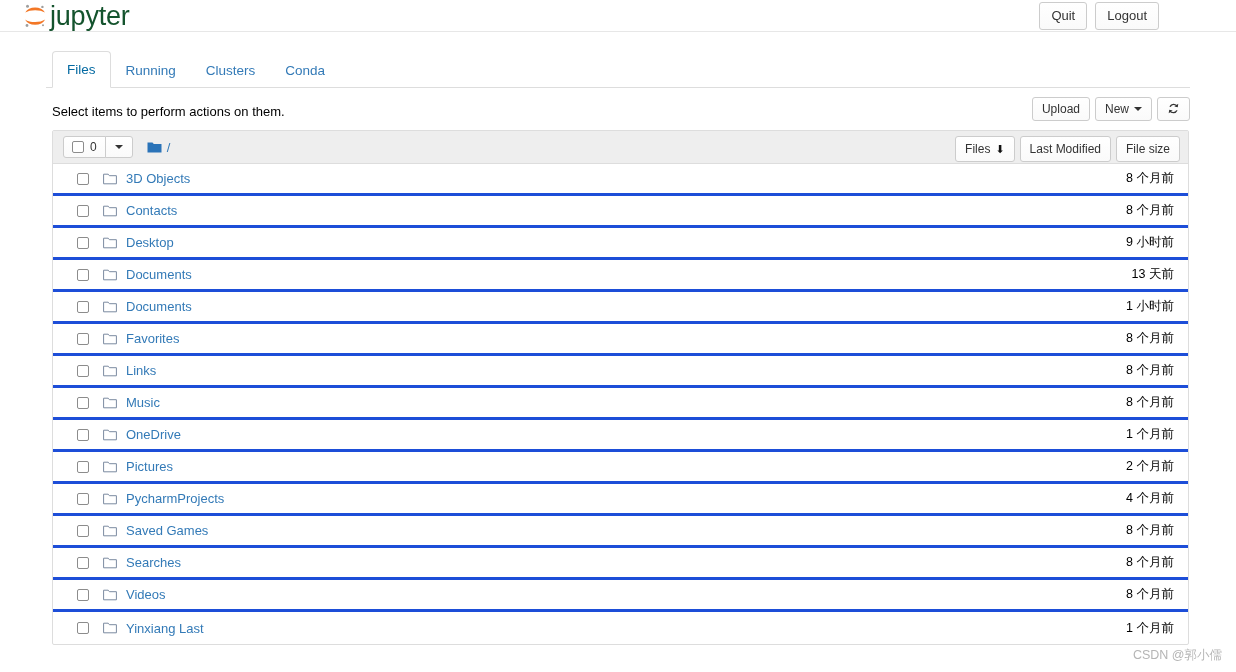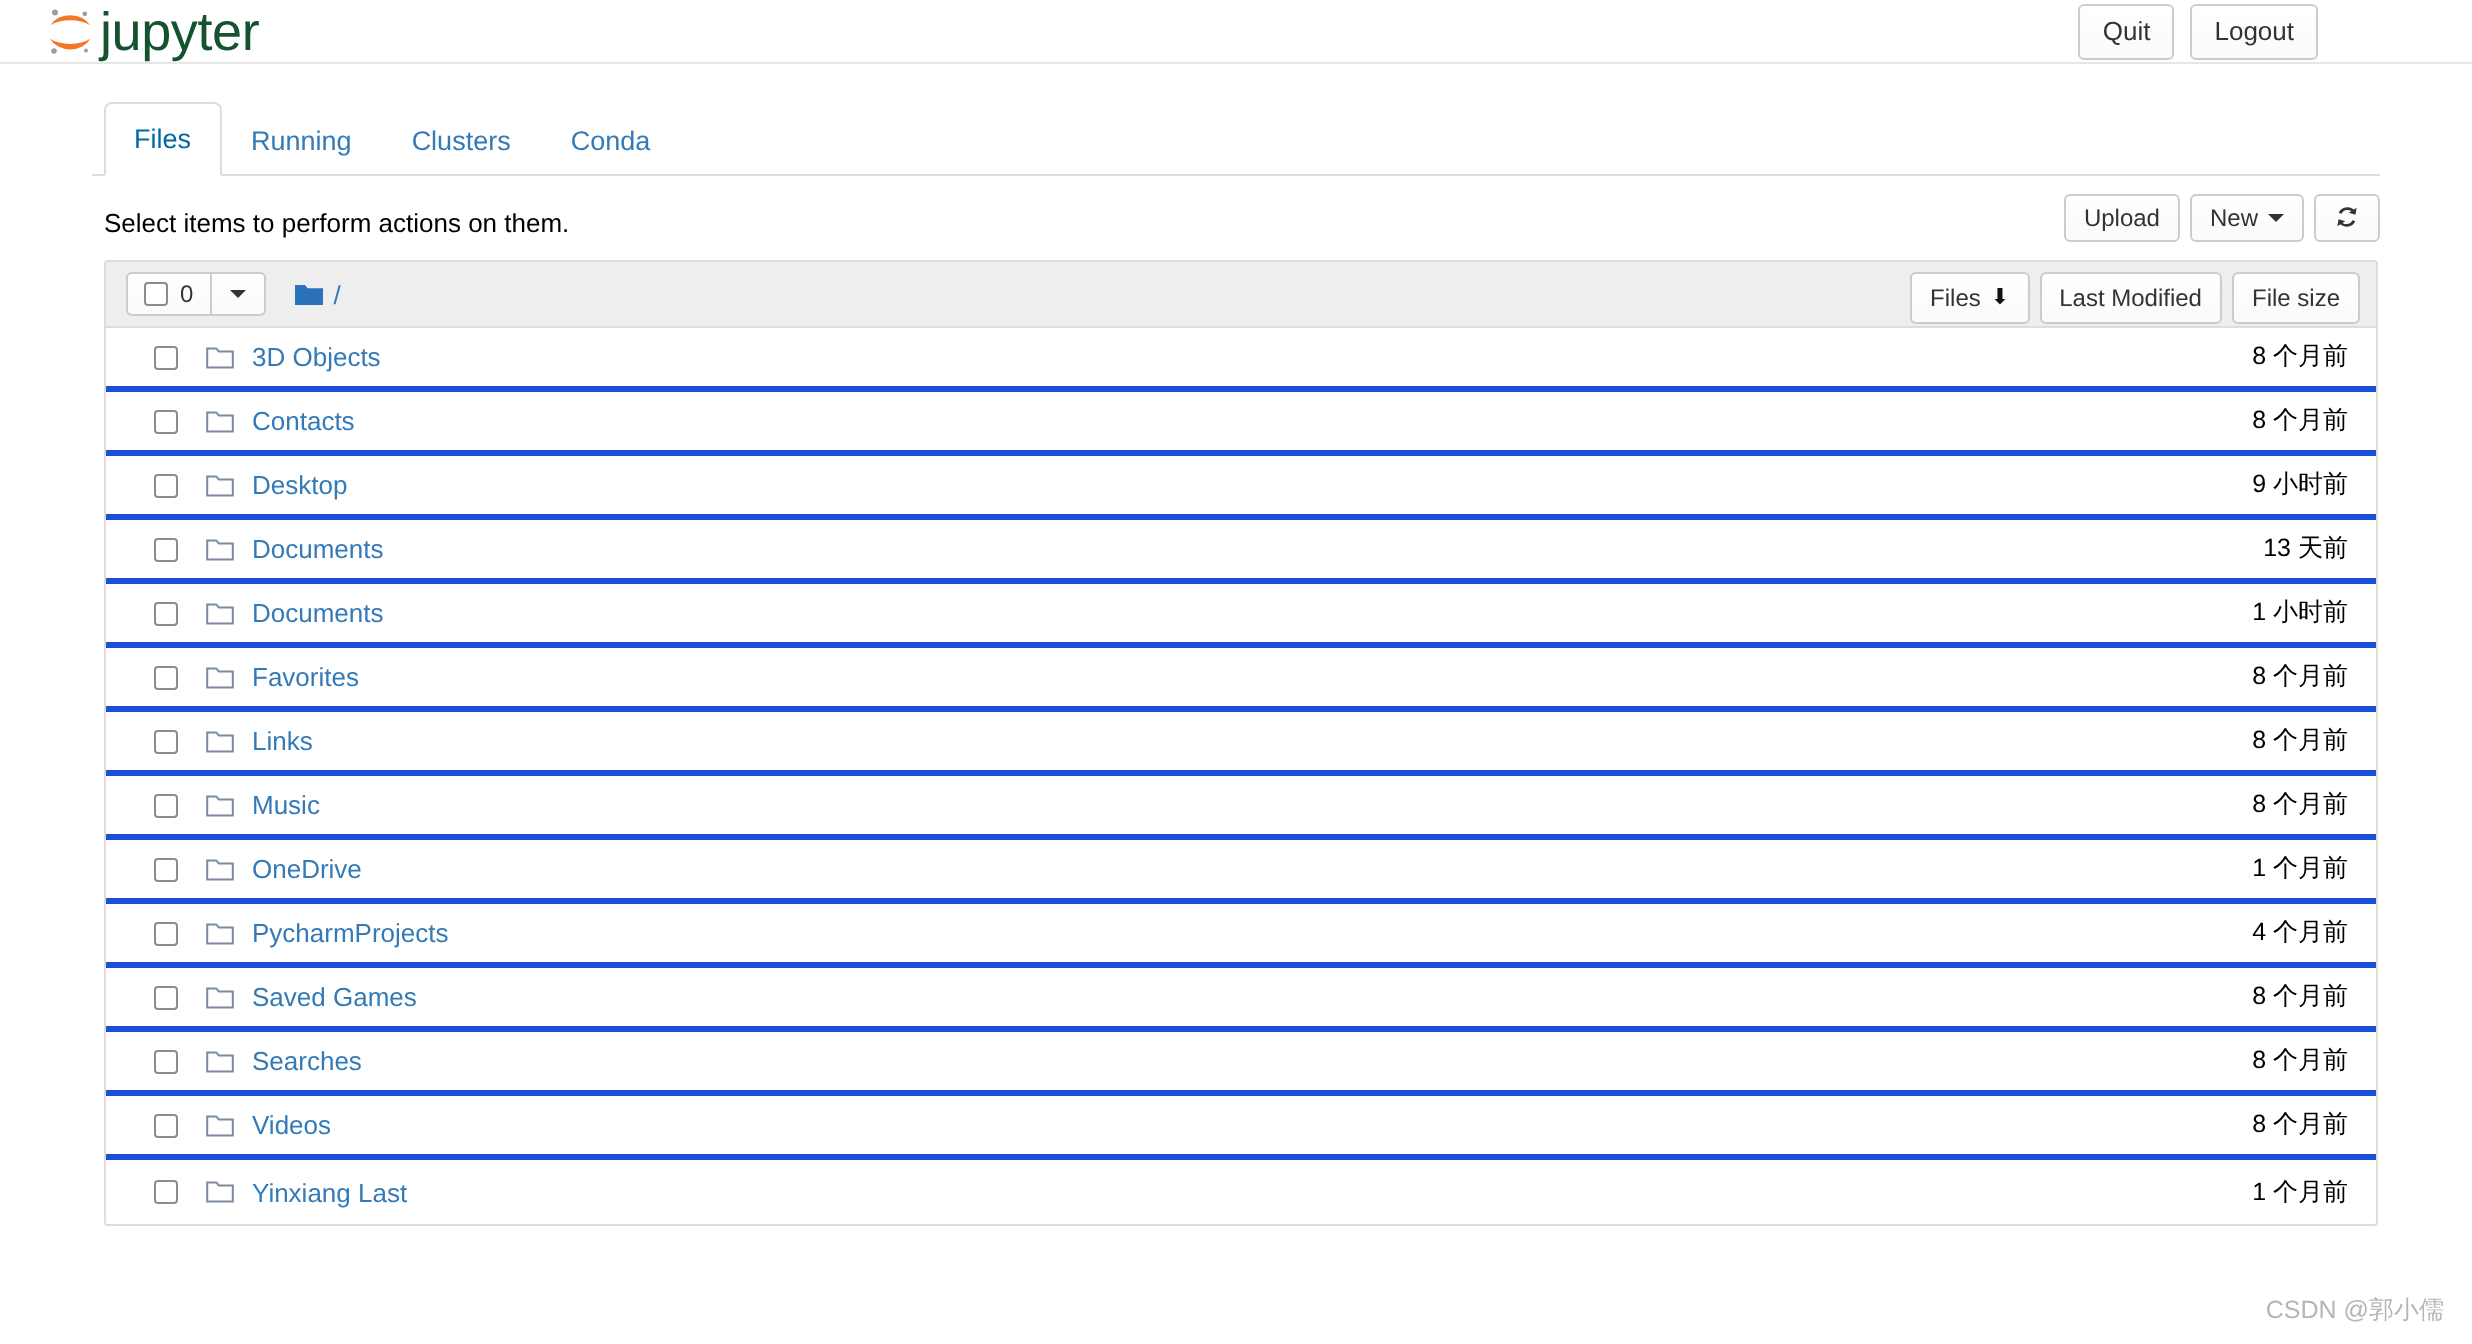--- a/index.html
+++ b/index.html
@@ -426,20 +426,29 @@
             </svg></span>
           <span class="item-name">OneDrive</span>
           <span class="row-spacer"></span>
           <span class="item-modified">1 个月前</span>
         </div>
       <div class="row">
           <input type="checkbox" class="cb" style="">
           <span class="folder-outline"><svg width="14" height="12" viewBox="0 0 14 12" xmlns="http://www.w3.org/2000/svg">
               <path d="M0.6 1.2 h4.6 l1.2 1.5 h7.0 v8.1 h-12.8 z" fill="none" stroke="#7b8aa0" stroke-width="1"></path>
             </svg></span>
+          <span class="item-name">Pictures</span>
+          <span class="row-spacer"></span>
+          <span class="item-modified">2 个月前</span>
+        </div>
+      <div class="row">
+          <input type="checkbox" class="cb" style="">
+          <span class="folder-outline"><svg width="14" height="12" viewBox="0 0 14 12" xmlns="http://www.w3.org/2000/svg">
+              <path d="M0.6 1.2 h4.6 l1.2 1.5 h7.0 v8.1 h-12.8 z" fill="none" stroke="#7b8aa0" stroke-width="1"></path>
+            </svg></span>
           <span class="item-name">PycharmProjects</span>
           <span class="row-spacer"></span>
           <span class="item-modified">4 个月前</span>
         </div>
       <div class="row">
           <input type="checkbox" class="cb" style="">
           <span class="folder-outline"><svg width="14" height="12" viewBox="0 0 14 12" xmlns="http://www.w3.org/2000/svg">
               <path d="M0.6 1.2 h4.6 l1.2 1.5 h7.0 v8.1 h-12.8 z" fill="none" stroke="#7b8aa0" stroke-width="1"></path>
             </svg></span>
           <span class="item-name">Saved Games</span>

